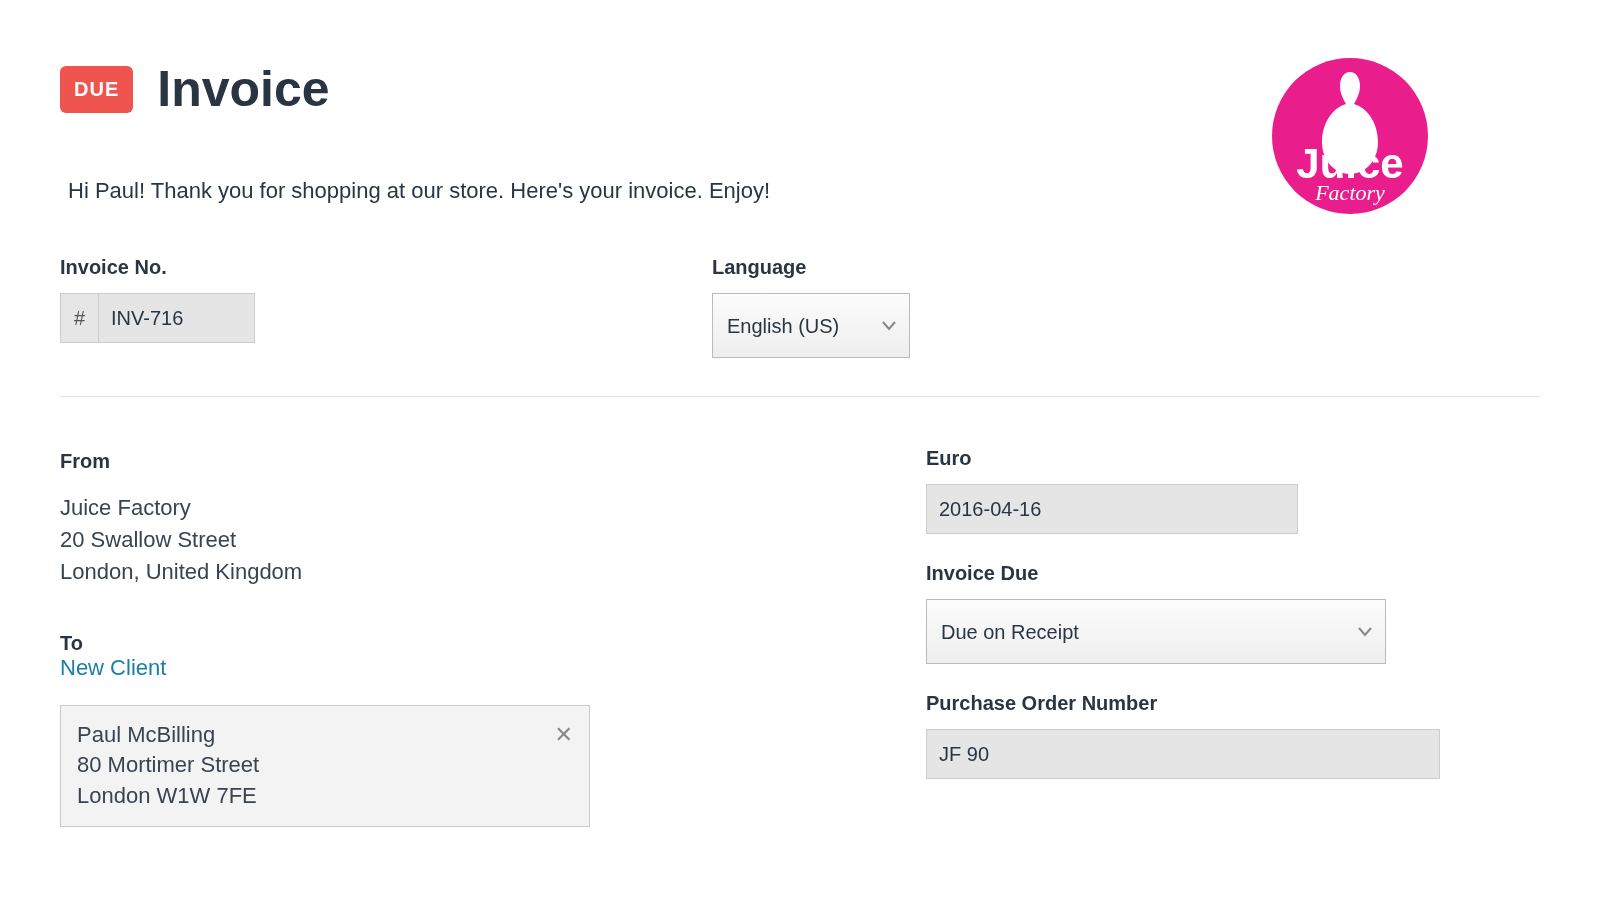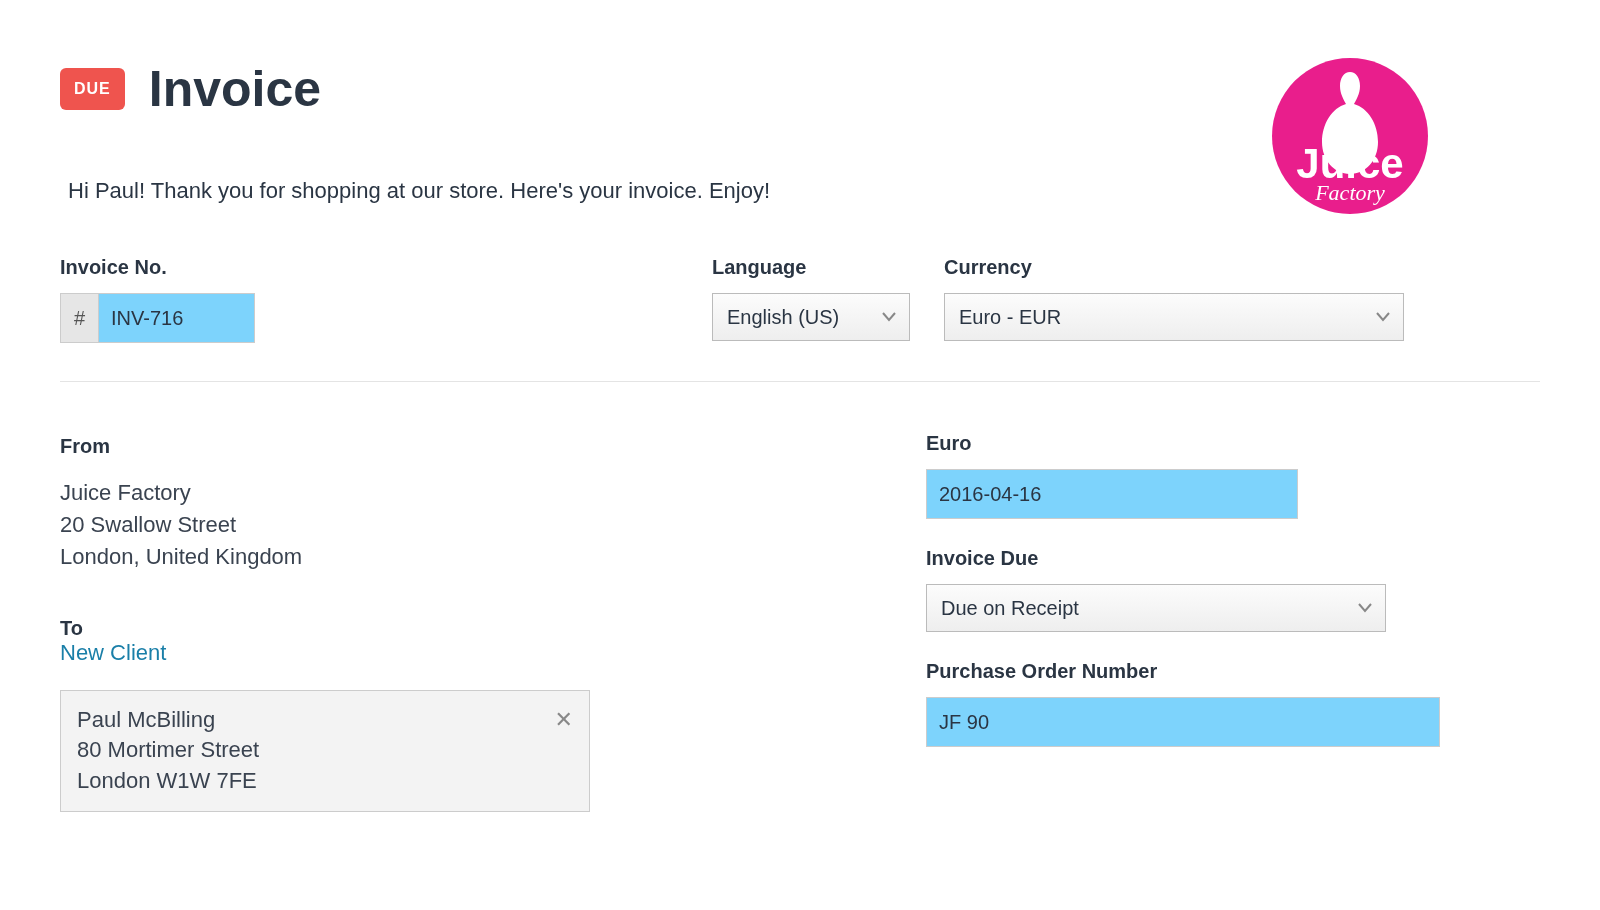--- a/index.html
+++ b/index.html
@@ -24,21 +24,21 @@
   .title-row {
     display: flex;
     align-items: center;
     gap: 24px;
     margin-bottom: 60px;
   }
   .badge {
     background: #ef544e;
     color: #fff;
     font-weight: 700;
-    font-size: 16px;
+    font-size: 20px;
     padding: 12px 14px;
     border-radius: 6px;
     letter-spacing: 1px;
   }
   .page-title {
     font-size: 50px;
     font-weight: 600;
     color: #2a3543;
   }
   .greeting {
@@ -80,32 +80,32 @@
     width: 38px;
     font-size: 20px;
     color: #555;
   }
   .text-input {
     border: 1px solid #ccc;
     height: 50px;
     padding: 0 12px;
     font-size: 20px;
     color: #2a3543;
-    background: #7dd3fc;
+    background: #e5e5e5;
     font-family: inherit;
     outline: none;
   }
   .input-group .text-input { flex: 1; width: 100%; }
   .select-wrap {
     position: relative;
     display: flex;
     align-items: center;
   }
   .select {
-    height: 48px;
+    height: 65px;
     border: 1px solid #bbb;
     background: linear-gradient(#fcfcfc,#eeeeee);
     padding: 0 42px 0 14px;
     font-size: 20px;
     color: #2a3543;
     appearance: none;
     -webkit-appearance: none;
     width: 100%;
     font-family: inherit;
   }
@@ -212,33 +212,20 @@
         <option>English (US)</option>
       </select>
       <span class="select-caret">
         <svg width="14" height="10" viewBox="0 0 14 10">
             <path d="M1 1 L7 8 L13 1" fill="none" stroke="#888" stroke-width="2"></path>
           </svg>
       </span>
     </div>
   </div>
 
-  <div class="field-group" style="flex:0 0 460px;">
-    <span class="field-label">Currency</span>
-    <div class="select-wrap" style="width:460px;">
-      <select class="select">
-        <option>Euro - EUR</option>
-      </select>
-      <span class="select-caret">
-        <svg width="14" height="10" viewBox="0 0 14 10">
-            <path d="M1 1 L7 8 L13 1" fill="none" stroke="#888" stroke-width="2"></path>
-          </svg>
-      </span>
-    </div>
-  </div>
 </div>
 
 <hr class="divider">
 
 <div class="columns">
   <div class="col-left">
     <div class="addr-block">
       <div class="addr-heading">From</div>
       <div>Juice Factory</div>
       <div>20 Swallow Street</div>

